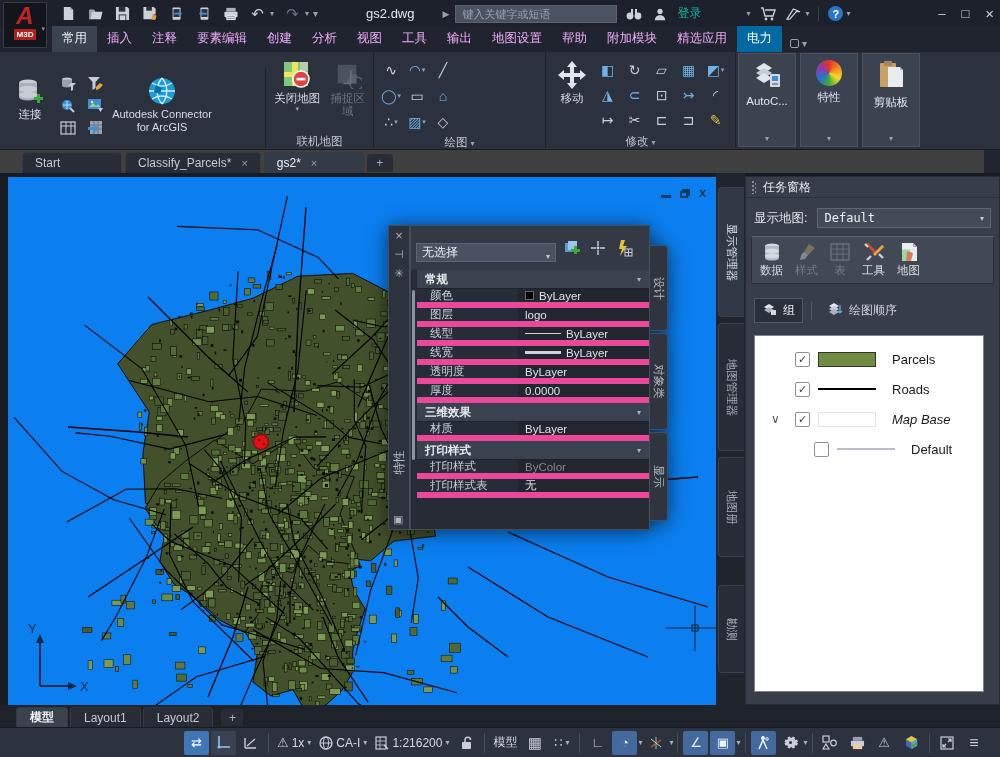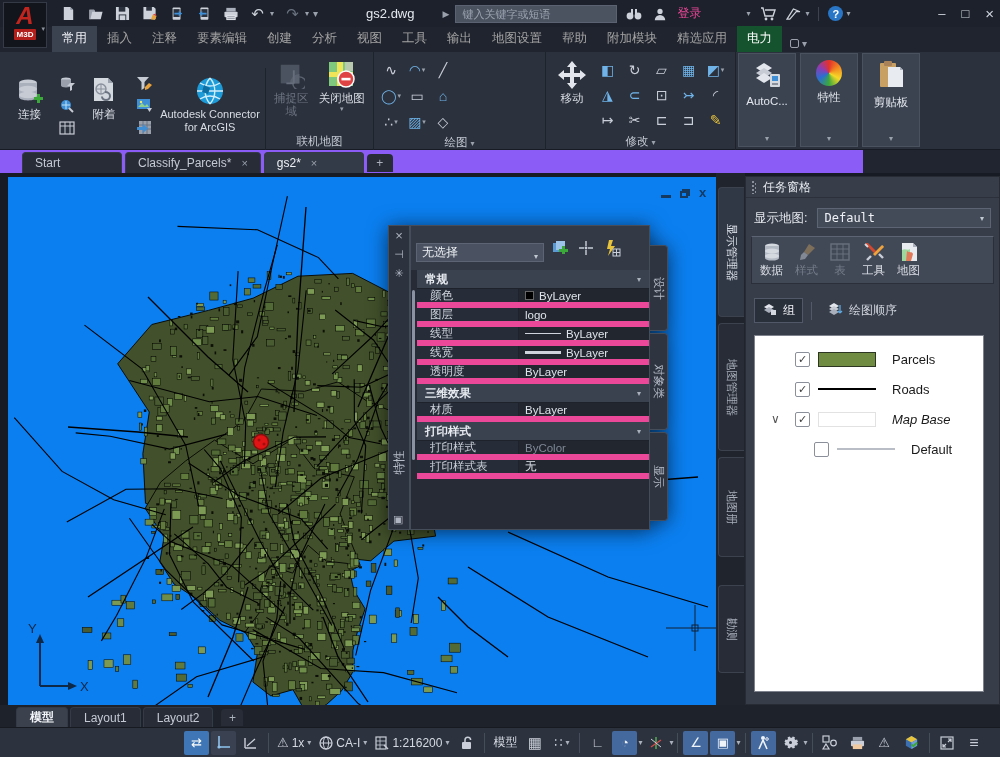--- a/index.html
+++ b/index.html
@@ -13,31 +13,31 @@
   .applogo-m3d{background:#b31f1a;color:#fff;font-size:8px;font-weight:bold;padding:0 3px;border-radius:1px;line-height:11px;}
   .applogo-caret{position:absolute;right:1px;bottom:14px;font-size:7px;color:#8b919d;}
   .qat{display:flex;align-items:center;gap:10px;margin-left:60px;}
   .qicon{width:17px;height:17px;display:inline-flex;align-items:center;justify-content:center;cursor:pointer;}
   .qcaret{font-size:8px;color:#9aa1ad;margin-left:-6px;cursor:pointer;}
   .filename{margin-left:48px;font-size:13px;color:#e4e8ee;}
   .qat-expand{margin-left:28px;color:#9aa1ad;font-size:9px;cursor:pointer;}
   .search{margin-left:6px;width:162px;height:18px;background:#4b5361;border:1px solid #5b6372;color:#e8ebf0;font-size:11px;padding:0 6px;}
   .search::placeholder{color:#9ba3af;}
   .tb-right{display:flex;align-items:center;gap:9px;margin-left:8px;}
-  .tb-text{color:#ec4899;font-size:12px;cursor:pointer;}
+  .tb-text{color:#14b8a6;font-size:12px;cursor:pointer;}
   .helpcirc{width:15px;height:15px;border-radius:50%;background:#2a76c6;color:#fff;font-size:11px;font-weight:bold;display:flex;align-items:center;justify-content:center;}
   .tbsep{width:1px;height:14px;background:#3c434f;}
   .winbtns{position:absolute;right:6px;top:0;height:27px;display:flex;align-items:center;gap:16px;color:#cfd4dd;font-size:13px;}
   .winbtns span{cursor:pointer;}
 
   
   .ribbontabs{position:absolute;left:0;top:27px;width:1000px;height:25px;background:#20242e;display:flex;align-items:flex-end;padding-left:52px;}
-  .rtab{padding:4px 10px 5px;font-size:12.5px;color:#a3a3a3;cursor:pointer;white-space:nowrap;}
+  .rtab{padding:4px 10px 5px;font-size:12.5px;color:#f0abfc;cursor:pointer;white-space:nowrap;}
   .rtab.active{background:#3b4250;color:#f0f2f6;}
-  .rtab.accent{background:#14532d;color:#fff;text-align:right;}
+  .rtab.accent{background:#0369a1;color:#fff;text-align:right;}
   .ribbon-opts{margin-left:8px;margin-bottom:3px;color:#9aa1ad;font-size:10px;cursor:pointer;display:flex;align-items:center;gap:3px;}
 
   
   .ribbon{position:absolute;left:0;top:52px;width:1000px;height:98px;background:#2b313d;display:flex;border-bottom:1px solid #171b23;}
   .panel{position:relative;height:98px;border-right:1px solid #1d222b;display:flex;flex-direction:column;}
   .panel-body{flex:1;display:flex;padding:3px 4px 0;}
   .panel-label{height:16px;text-align:center;font-size:11.5px;color:#c3c8d2;cursor:pointer;}
   .panel-label .pcaret{font-size:8px;color:#9aa1ad;}
   .rbig{width:52px;display:flex;flex-direction:column;align-items:center;padding-top:3px;cursor:pointer;}
   .rbig .ricon{height:34px;display:flex;align-items:center;justify-content:center;}
@@ -49,21 +49,21 @@
   .mgrid{display:grid;grid-template-columns:repeat(5,27px);grid-auto-rows:25px;align-content:start;padding-top:2px;}
   .gcell{display:flex;align-items:center;justify-content:center;font-size:14px;color:#c9ced8;cursor:pointer;}
   .gcell .c2{color:#6fb3e8;}
   .gc-caret{font-size:7px;color:#9aa1ad;margin-left:1px;}
   .tallpanel{width:58px;height:94px;margin:1px 2px;background:#3b4351;border:1px solid #4a5260;display:flex;flex-direction:column;align-items:center;padding-top:6px;cursor:pointer;}
   .tallpanel .rlbl{font-size:11.5px;color:#e2e6ec;margin-top:4px;}
   .tallpanel .tcaret{margin-top:auto;margin-bottom:3px;font-size:8px;color:#9aa1ad;}
   .colorwheel{width:26px;height:26px;border-radius:50%;background:conic-gradient(#e4312b,#f28a21,#f7d927,#3da93c,#2a6fd1,#8b3db4,#e4312b);}
 
   
-  .filetabs{position:absolute;left:0;top:150px;width:863px;height:23px;background:#8b5cf6;display:flex;align-items:flex-end;padding-left:22px;}
+  .filetabs{position:absolute;left:0;top:150px;width:984px;height:23px;background:#404040;display:flex;align-items:flex-end;padding-left:22px;}
   .ftab{height:21px;display:flex;align-items:center;gap:10px;padding:0 12px;background:#272c37;border:1px solid #343a46;border-bottom:none;border-radius:4px 4px 0 0;margin-right:3px;font-size:12px;color:#c4c9d3;min-width:100px;cursor:pointer;}
   .ftab.active{background:#343b48;color:#eef1f5;}
   .ftab .fx{color:#9aa1ad;font-size:11px;}
   .ftab-plus{width:26px;height:18px;background:#272c37;border-radius:4px 4px 0 0;display:flex;align-items:center;justify-content:center;color:#aab0bc;cursor:pointer;margin-bottom:1px;}
 
   
   .workspace{position:absolute;left:0;top:173px;width:1000px;height:532px;background:#171b23;}
   .canvas{position:absolute;left:8px;top:4px;width:708px;height:528px;background:#0b7ff0;overflow:hidden;cursor:crosshair;}
   .dwgctl{position:absolute;left:653px;top:11px;display:flex;gap:9px;align-items:center;z-index:5;}
   .dwgctl .mini{width:10px;height:3px;background:#16395f;margin-top:6px;}
@@ -74,21 +74,21 @@
   .dwgctl .dx{color:#16395f;font-weight:bold;font-size:13px;line-height:10px;}
 
   
   .palette{position:absolute;left:388px;top:52px;width:280px;height:305px;z-index:10;filter:drop-shadow(0 2px 10px rgba(0,0,0,.6));}
   .pal-strip{position:absolute;left:0;top:0;width:22px;height:305px;background:#2c323e;border:1px solid #454c5a;display:flex;flex-direction:column;align-items:center;padding-top:4px;gap:8px;}
   .pal-strip .pi{color:#aeb4c0;font-size:11px;cursor:pointer;line-height:11px;}
   .pal-vlabel{position:absolute;left:0;top:230px;width:22px;text-align:center;color:#b7bdc9;font-size:12px;transform:rotate(-90deg);white-space:nowrap;}
   .pal-strip .pbot{position:absolute;bottom:4px;left:4px;color:#aeb4c0;font-size:11px;}
   .pal-body{position:absolute;left:22px;top:0;width:240px;height:305px;background:#262b35;border:1px solid #454c5a;}
   .pal-top{height:44px;background:#333a46;display:flex;align-items:center;padding:0 5px;gap:6px;}
-  .pal-dd{width:128px;height:19px;background:#4a5161;border:1px solid #5d6574;display:flex;align-items:flex-end;justify-content:space-between;padding:0 5px;font-size:12px;color:#eef1f5;cursor:pointer;margin-top:8px;}
+  .pal-dd{width:140px;height:19px;background:#4a5161;border:1px solid #5d6574;display:flex;align-items:flex-end;justify-content:space-between;padding:0 5px;font-size:12px;color:#eef1f5;cursor:pointer;margin-top:8px;}
   .pal-dd .dcaret{font-size:8px;color:#c2c8d2;}
   .ptool{width:20px;height:20px;display:flex;align-items:center;justify-content:center;cursor:pointer;position:relative;}
   .pal-scroll{position:absolute;left:1px;top:64px;width:3px;height:170px;background:#8b93a3;border-radius:2px;}
   .pal-grid{position:absolute;left:6px;top:44px;right:0;bottom:0;overflow:hidden;}
   .pal-sec{height:19px;background:#3a4250;display:flex;align-items:center;padding:0 8px;color:#e8ecf1;font-weight:bold;font-size:11.5px;border-bottom:1px solid #1d222b;cursor:pointer;}
   .pal-sec .scaret{margin-left:auto;font-size:8px;color:#aab0bc;font-weight:normal;}
   .pal-row{height:19px;display:flex;border-bottom:6px solid #ec4899;}
   .pal-row .plab{width:102px;background:#272d38;color:#ccd1da;font-size:11.5px;display:flex;align-items:center;padding-left:13px;border-right:1px solid #1d222b;}
   .pal-row .pval{flex:1;background:#21262f;color:#dfe3ea;font-size:11.5px;display:flex;align-items:center;padding-left:6px;gap:5px;cursor:pointer;}
   .pal-row .pval.muted{color:#818896;}
@@ -318,32 +318,20 @@
                 <path d="M10 10l4 4" stroke="#c6cbd4" stroke-width="2"></path>
               </svg>
             </span>
           <span class="sicon">
               <svg width="16" height="14" viewBox="0 0 16 14">
                 <rect x="1" y="1" width="14" height="12" fill="none" stroke="#c6cbd4" stroke-width="1.2"></rect>
                 <path d="M1 5h14M6 1v12M11 1v12" stroke="#c6cbd4" stroke-width="1"></path>
               </svg>
             </span>
         </div>
-        <div class="rbig">
-          <span class="ricon">
-              <svg width="30" height="30" viewBox="0 0 30 30">
-                <path d="M5 2h14l5 5v18H5z" fill="#d4d8df"></path>
-                <path d="M19 2v5h5" fill="#9aa1ad"></path>
-                <circle cx="12" cy="13" r="5" fill="none" stroke="#8a909c" stroke-width="1.4"></circle>
-                <path d="M7 13h10M12 8v10" stroke="#8a909c" stroke-width="1"></path>
-                <path d="M16 16c3 0 5 2 5 4s-1.6 4-4 4-4-1.6-4-3.4" fill="none" stroke="#6a7280" stroke-width="2"></path>
-              </svg>
-            </span>
-          <span class="rlbl">附着</span>
-        </div>
         <div class="smallcol" style="width:30px;">
           <span class="sicon">
               <svg width="17" height="16" viewBox="0 0 17 16">
                 <path d="M1 1h12l-4.5 5v6l-3 2V6z" fill="#c6cbd4"></path>
                 <path d="M9 11l4-4 3 2-4 4-3 1z" fill="#e8a33c"></path>
               </svg>
             </span>
           <span class="sicon">
               <svg width="17" height="16" viewBox="0 0 17 16">
                 <rect x="1" y="1" width="13" height="10" fill="#3e8fd6"></rect>
@@ -369,44 +357,44 @@
               </svg>
             </span>
           <span class="rlbl" style="font-size:11px;">Autodesk Connector for ArcGIS</span>
         </div>
       </div>
       <div class="panel-label"><span>数据</span> <span class="pcaret">▾</span></div>
     </div>
 
     <div class="panel" style="width:108px;">
       <div class="panel-body" style="justify-content:center;gap:2px;">
-        <div class="rbig disabled" style="width:44px;">
-          <span class="ricon">
-              <svg width="28" height="28" viewBox="0 0 30 30">
-                <rect x="4" y="4" width="20" height="20" fill="#4b5260"></rect>
-                <path d="M14 24a10 10 0 0110-10v10z" fill="#5c6370"></path>
-                <circle cx="24" cy="24" r="7" fill="none" stroke="#5c6370" stroke-width="1.5"></circle>
-                <path d="M10 24h8M18 10v14" stroke="#666e7c" stroke-width="2"></path>
-              </svg>
-            </span>
-          <span class="rlbl">捕捉区域</span>
-        </div>
         <div class="rbig" style="width:56px;">
           <span class="ricon">
               <svg width="30" height="30" viewBox="0 0 30 30">
                 <rect x="2" y="2" width="24" height="24" fill="#7ec97e"></rect>
                 <rect x="10" y="2" width="6" height="24" fill="#f0e559"></rect>
                 <rect x="2" y="12" width="24" height="5" fill="#f0e559"></rect>
                 <rect x="18" y="2" width="8" height="9" fill="#b9c9b0"></rect>
                 <circle cx="19" cy="19" r="8" fill="#e04343" stroke="#fff" stroke-width="1.5"></circle>
                 <rect x="14.5" y="17.8" width="9" height="2.6" fill="#fff"></rect>
               </svg>
             </span>
           <span class="rlbl">关闭地图</span>
           <span class="pcaret" style="font-size:7px;color:#9aa1ad;">▾</span>
+        </div>
+        <div class="rbig disabled" style="width:44px;">
+          <span class="ricon">
+              <svg width="28" height="28" viewBox="0 0 30 30">
+                <rect x="4" y="4" width="20" height="20" fill="#4b5260"></rect>
+                <path d="M14 24a10 10 0 0110-10v10z" fill="#5c6370"></path>
+                <circle cx="24" cy="24" r="7" fill="none" stroke="#5c6370" stroke-width="1.5"></circle>
+                <path d="M10 24h8M18 10v14" stroke="#666e7c" stroke-width="2"></path>
+              </svg>
+            </span>
+          <span class="rlbl">捕捉区域</span>
         </div>
       </div>
       <div class="panel-label"><span>联机地图</span></div>
     </div>
 
     <div class="panel" style="width:172px;">
       <div class="panel-body">
         <div class="dgrid">
           <span class="gcell">∿</span>
           <span class="gcell">
@@ -1699,20 +1687,26 @@
                 <span class="swatch-lw"></span>
                 <span>ByLayer</span>
               </div>
             </div>
             <div class="pal-row">
               <div class="plab">透明度</div>
               <div class="pval">
                 <span>ByLayer</span>
               </div>
             </div>
+            <div class="pal-row">
+              <div class="plab">厚度</div>
+              <div class="pval">
+                <span>0.0000</span>
+              </div>
+            </div>
             <div class="pal-sec">
               <span>三维效果</span>
               <span class="scaret">▾</span>
             </div>
             <div class="pal-row">
               <div class="plab">材质</div>
               <div class="pval">
                 <span>ByLayer</span>
               </div>
             </div>

